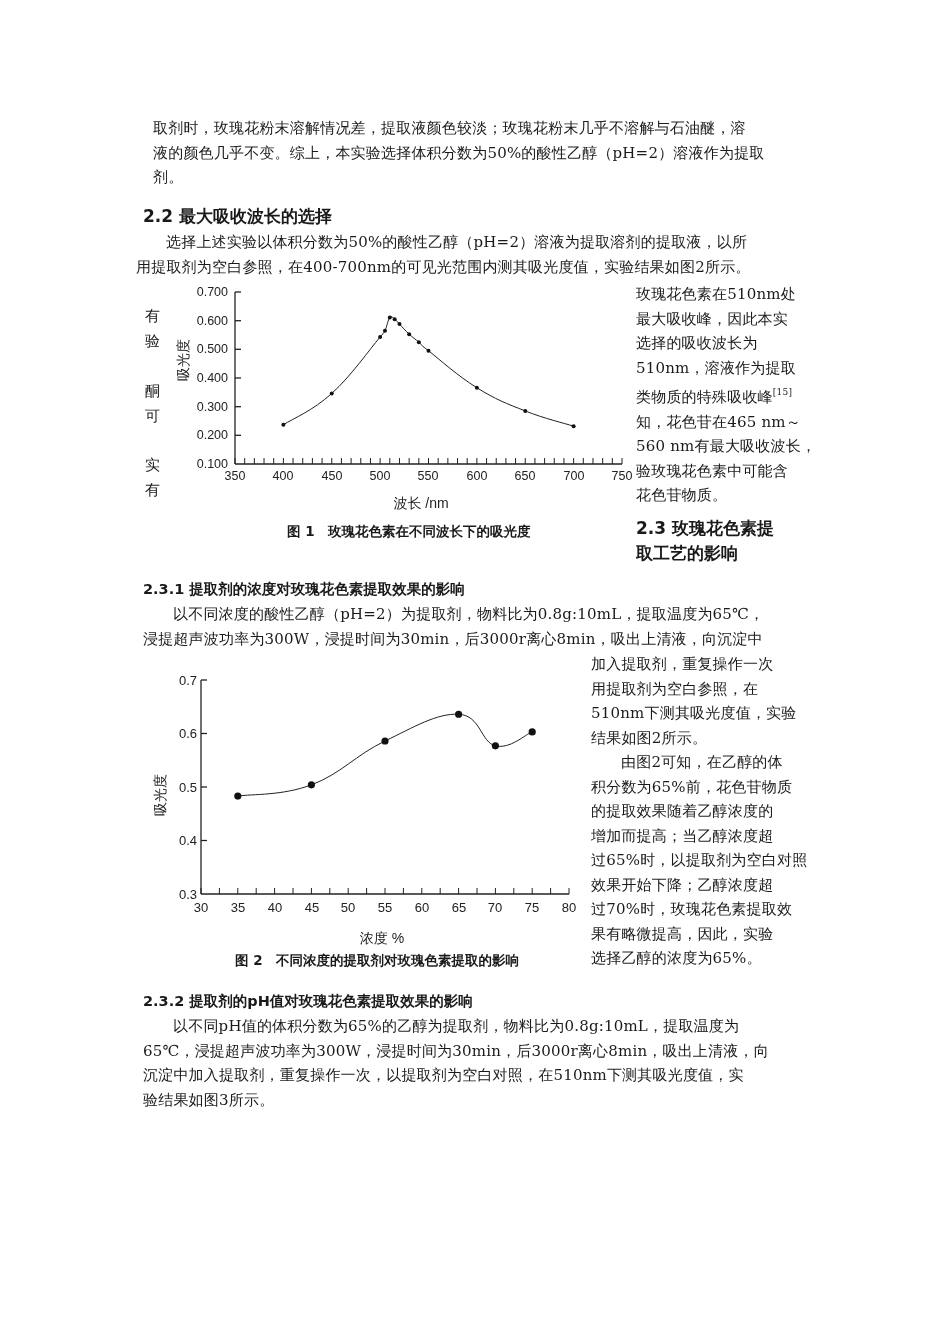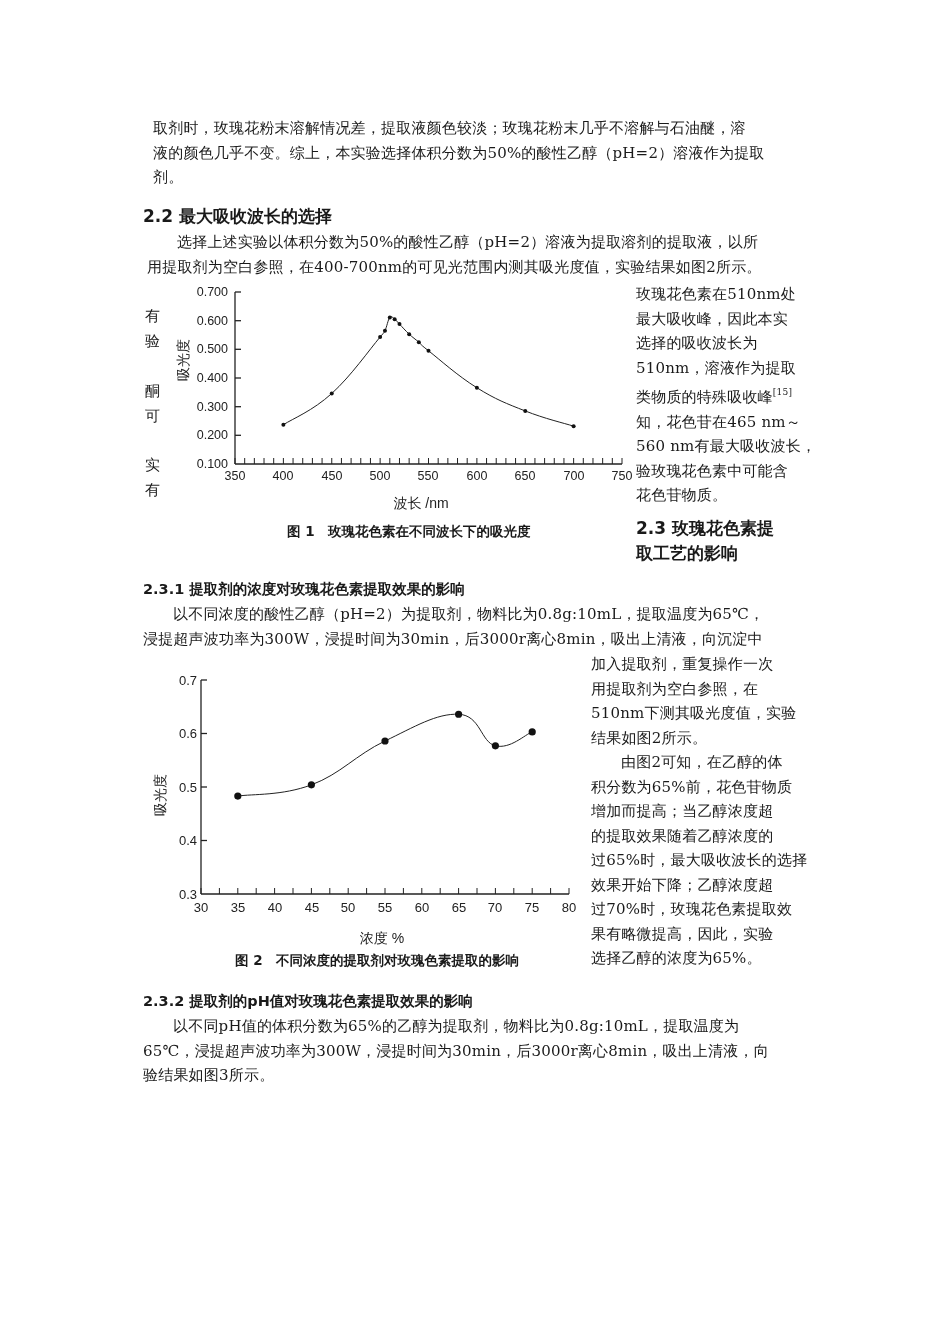--- a/index.html
+++ b/index.html
@@ -20,21 +20,21 @@
 <body>
 
 <div class="abs body-text" style="left:153px; top:116px; width:680px;">
   <div class="line">取剂时，玫瑰花粉末溶解情况差，提取液颜色较淡；玫瑰花粉末几乎不溶解与石油醚，溶</div>
   <div class="line">液的颜色几乎不变。综上，本实验选择体积分数为50%的酸性乙醇（pH=2）溶液作为提取</div>
   <div class="line">剂。</div>
 </div>
 
 <div class="abs h2" style="left:143px; top:205px;">2.2 最大吸收波长的选择</div>
 
-<div class="abs body-text" style="left:147px; top:230px; width:680px;">
+<div class="abs body-text" style="left:136px; top:230px; width:680px;">
   <div class="line indent">选择上述实验以体积分数为50%的酸性乙醇（pH=2）溶液为提取溶剂的提取液，以所</div>
   <div class="line">用提取剂为空白参照，在400-700nm的可见光范围内测其吸光度值，实验结果如图2所示。</div>
 </div>
 
 <div class="abs side-chars" style="left:145px; top:304px;">有</div>
 <div class="abs side-chars" style="left:145px; top:329px;">验</div>
 <div class="abs side-chars" style="left:145px; top:379px;">酮</div>
 <div class="abs side-chars" style="left:145px; top:404px;">可</div>
 <div class="abs side-chars" style="left:145px; top:453px;">实</div>
 <div class="abs side-chars" style="left:145px; top:478px;">有</div>
@@ -230,28 +230,29 @@
 
 <div class="abs caption" style="left:235px; top:952px;">图 2　不同浓度的提取剂对玫瑰色素提取的影响</div>
 
 <div class="abs body-text" style="left:591px; top:652px; width:230px;">
   <div class="line">加入提取剂，重复操作一次</div>
   <div class="line">用提取剂为空白参照，在</div>
   <div class="line">510nm下测其吸光度值，实验</div>
   <div class="line">结果如图2所示。</div>
   <div class="line indent">由图2可知，在乙醇的体</div>
   <div class="line">积分数为65%前，花色苷物质</div>
+  <div class="line">的提取效果随着乙醇浓度的</div>
   <div class="line">增加而提高；当乙醇浓度超</div>
-  <div class="line">的提取效果随着乙醇浓度的</div>
-  <div class="line">过65%时，最大吸收波长的选择</div>
+  <div class="line">过65%时，以提取剂为空白对照</div>
   <div class="line">效果开始下降；乙醇浓度超</div>
   <div class="line">过70%时，玫瑰花色素提取效</div>
   <div class="line">果有略微提高，因此，实验</div>
   <div class="line">选择乙醇的浓度为65%。</div>
 </div>
 
 <div class="abs h3" style="left:143px; top:992px;">2.3.2 提取剂的pH值对玫瑰花色素提取效果的影响</div>
 
 <div class="abs body-text" style="left:143px; top:1014px; width:680px;">
   <div class="line indent">以不同pH值的体积分数为65%的乙醇为提取剂，物料比为0.8g:10mL，提取温度为</div>
   <div class="line">65℃，浸提超声波功率为300W，浸提时间为30min，后3000r离心8min，吸出上清液，向</div>
+  <div class="line">沉淀中加入提取剂，重复操作一次，以提取剂为空白对照，在510nm下测其吸光度值，实</div>
   <div class="line">验结果如图3所示。</div>
 </div>
 
 </body></html>

